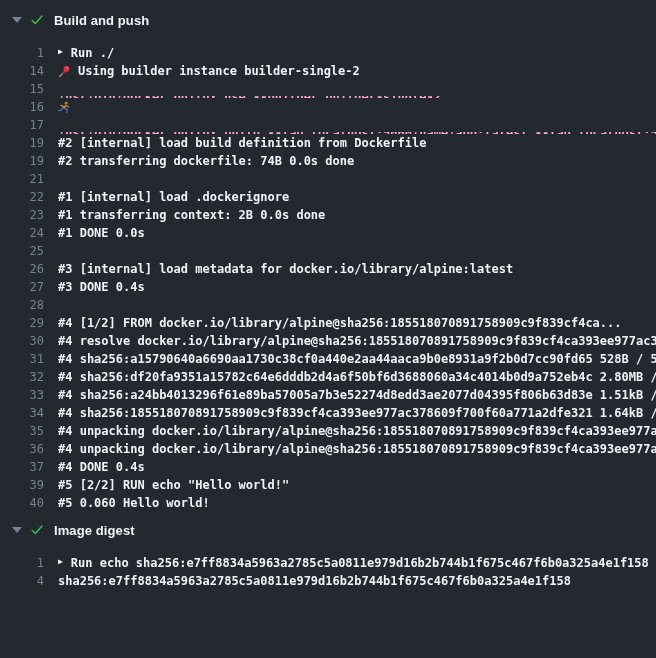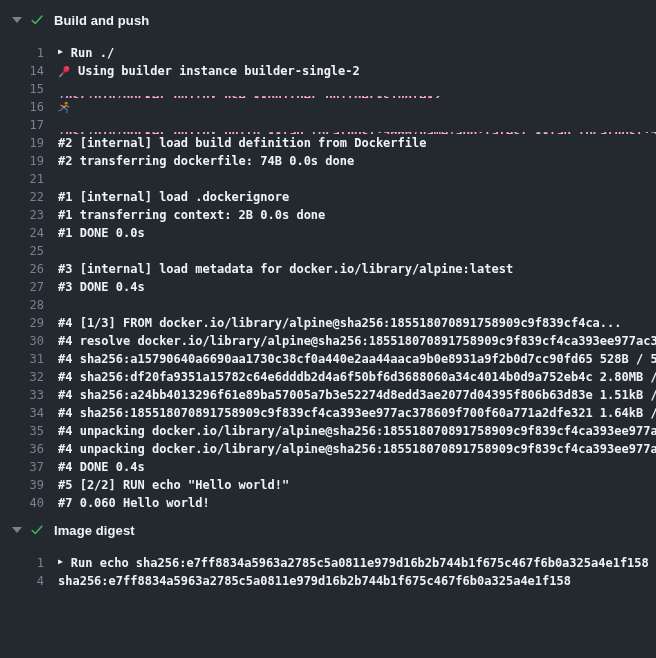--- a/index.html
+++ b/index.html
@@ -73,31 +73,31 @@
       <div class="log-line"><span class="line-num">19</span><span class="line-text"><span>#2 [internal] load build definition from Dockerfile</span></span></div>
       <div class="log-line"><span class="line-num">19</span><span class="line-text"><span>#2 transferring dockerfile: 74B 0.0s done</span></span></div>
       <div class="log-line"><span class="line-num">21</span><span class="line-text"><span></span></span></div>
       <div class="log-line"><span class="line-num">22</span><span class="line-text"><span>#1 [internal] load .dockerignore</span></span></div>
       <div class="log-line"><span class="line-num">23</span><span class="line-text"><span>#1 transferring context: 2B 0.0s done</span></span></div>
       <div class="log-line"><span class="line-num">24</span><span class="line-text"><span>#1 DONE 0.0s</span></span></div>
       <div class="log-line"><span class="line-num">25</span><span class="line-text"><span></span></span></div>
       <div class="log-line"><span class="line-num">26</span><span class="line-text"><span>#3 [internal] load metadata for docker.io/library/alpine:latest</span></span></div>
       <div class="log-line"><span class="line-num">27</span><span class="line-text"><span>#3 DONE 0.4s</span></span></div>
       <div class="log-line"><span class="line-num">28</span><span class="line-text"><span></span></span></div>
-      <div class="log-line"><span class="line-num">29</span><span class="line-text"><span>#4 [1/3] FROM docker.io/library/alpine@sha256:185518070891758909c9f839cf4ca...</span></span></div>
+      <div class="log-line"><span class="line-num">29</span><span class="line-text"><span>#4 [1/2] FROM docker.io/library/alpine@sha256:185518070891758909c9f839cf4ca...</span></span></div>
       <div class="log-line"><span class="line-num">30</span><span class="line-text"><span>#4 resolve docker.io/library/alpine@sha256:185518070891758909c9f839cf4ca393ee977ac3</span></span></div>
       <div class="log-line"><span class="line-num">31</span><span class="line-text"><span>#4 sha256:a15790640a6690aa1730c38cf0a440e2aa44aaca9b0e8931a9f2b0d7cc90fd65 528B / 5</span></span></div>
       <div class="log-line"><span class="line-num">32</span><span class="line-text"><span>#4 sha256:df20fa9351a15782c64e6dddb2d4a6f50bf6d3688060a34c4014b0d9a752eb4c 2.80MB /</span></span></div>
       <div class="log-line"><span class="line-num">33</span><span class="line-text"><span>#4 sha256:a24bb4013296f61e89ba57005a7b3e52274d8edd3ae2077d04395f806b63d83e 1.51kB /</span></span></div>
       <div class="log-line"><span class="line-num">34</span><span class="line-text"><span>#4 sha256:185518070891758909c9f839cf4ca393ee977ac378609f700f60a771a2dfe321 1.64kB /</span></span></div>
       <div class="log-line"><span class="line-num">35</span><span class="line-text"><span>#4 unpacking docker.io/library/alpine@sha256:185518070891758909c9f839cf4ca393ee977a</span></span></div>
       <div class="log-line"><span class="line-num">36</span><span class="line-text"><span>#4 unpacking docker.io/library/alpine@sha256:185518070891758909c9f839cf4ca393ee977a</span></span></div>
       <div class="log-line"><span class="line-num">37</span><span class="line-text"><span>#4 DONE 0.4s</span></span></div>
       <div class="log-line"><span class="line-num">39</span><span class="line-text"><span>#5 [2/2] RUN echo "Hello world!"</span></span></div>
-      <div class="log-line"><span class="line-num">40</span><span class="line-text"><span>#7 0.060 Hello world!</span></span></div>
+      <div class="log-line"><span class="line-num">40</span><span class="line-text"><span>#5 0.060 Hello world!</span></span></div>
     </div>
     <div class="section-header">
       <span class="chev-box">
         <span class="chevron down"></span>
       </span>
       <span class="check-box">
         <svg viewBox="0 0 16 16" width="14" height="14">
           <path d="M2.5 8.6 L6 12 L13.5 3.6" stroke="#3fb950" stroke-width="1.8" fill="none" stroke-linecap="round" stroke-linejoin="round"></path>
         </svg>
       </span>

